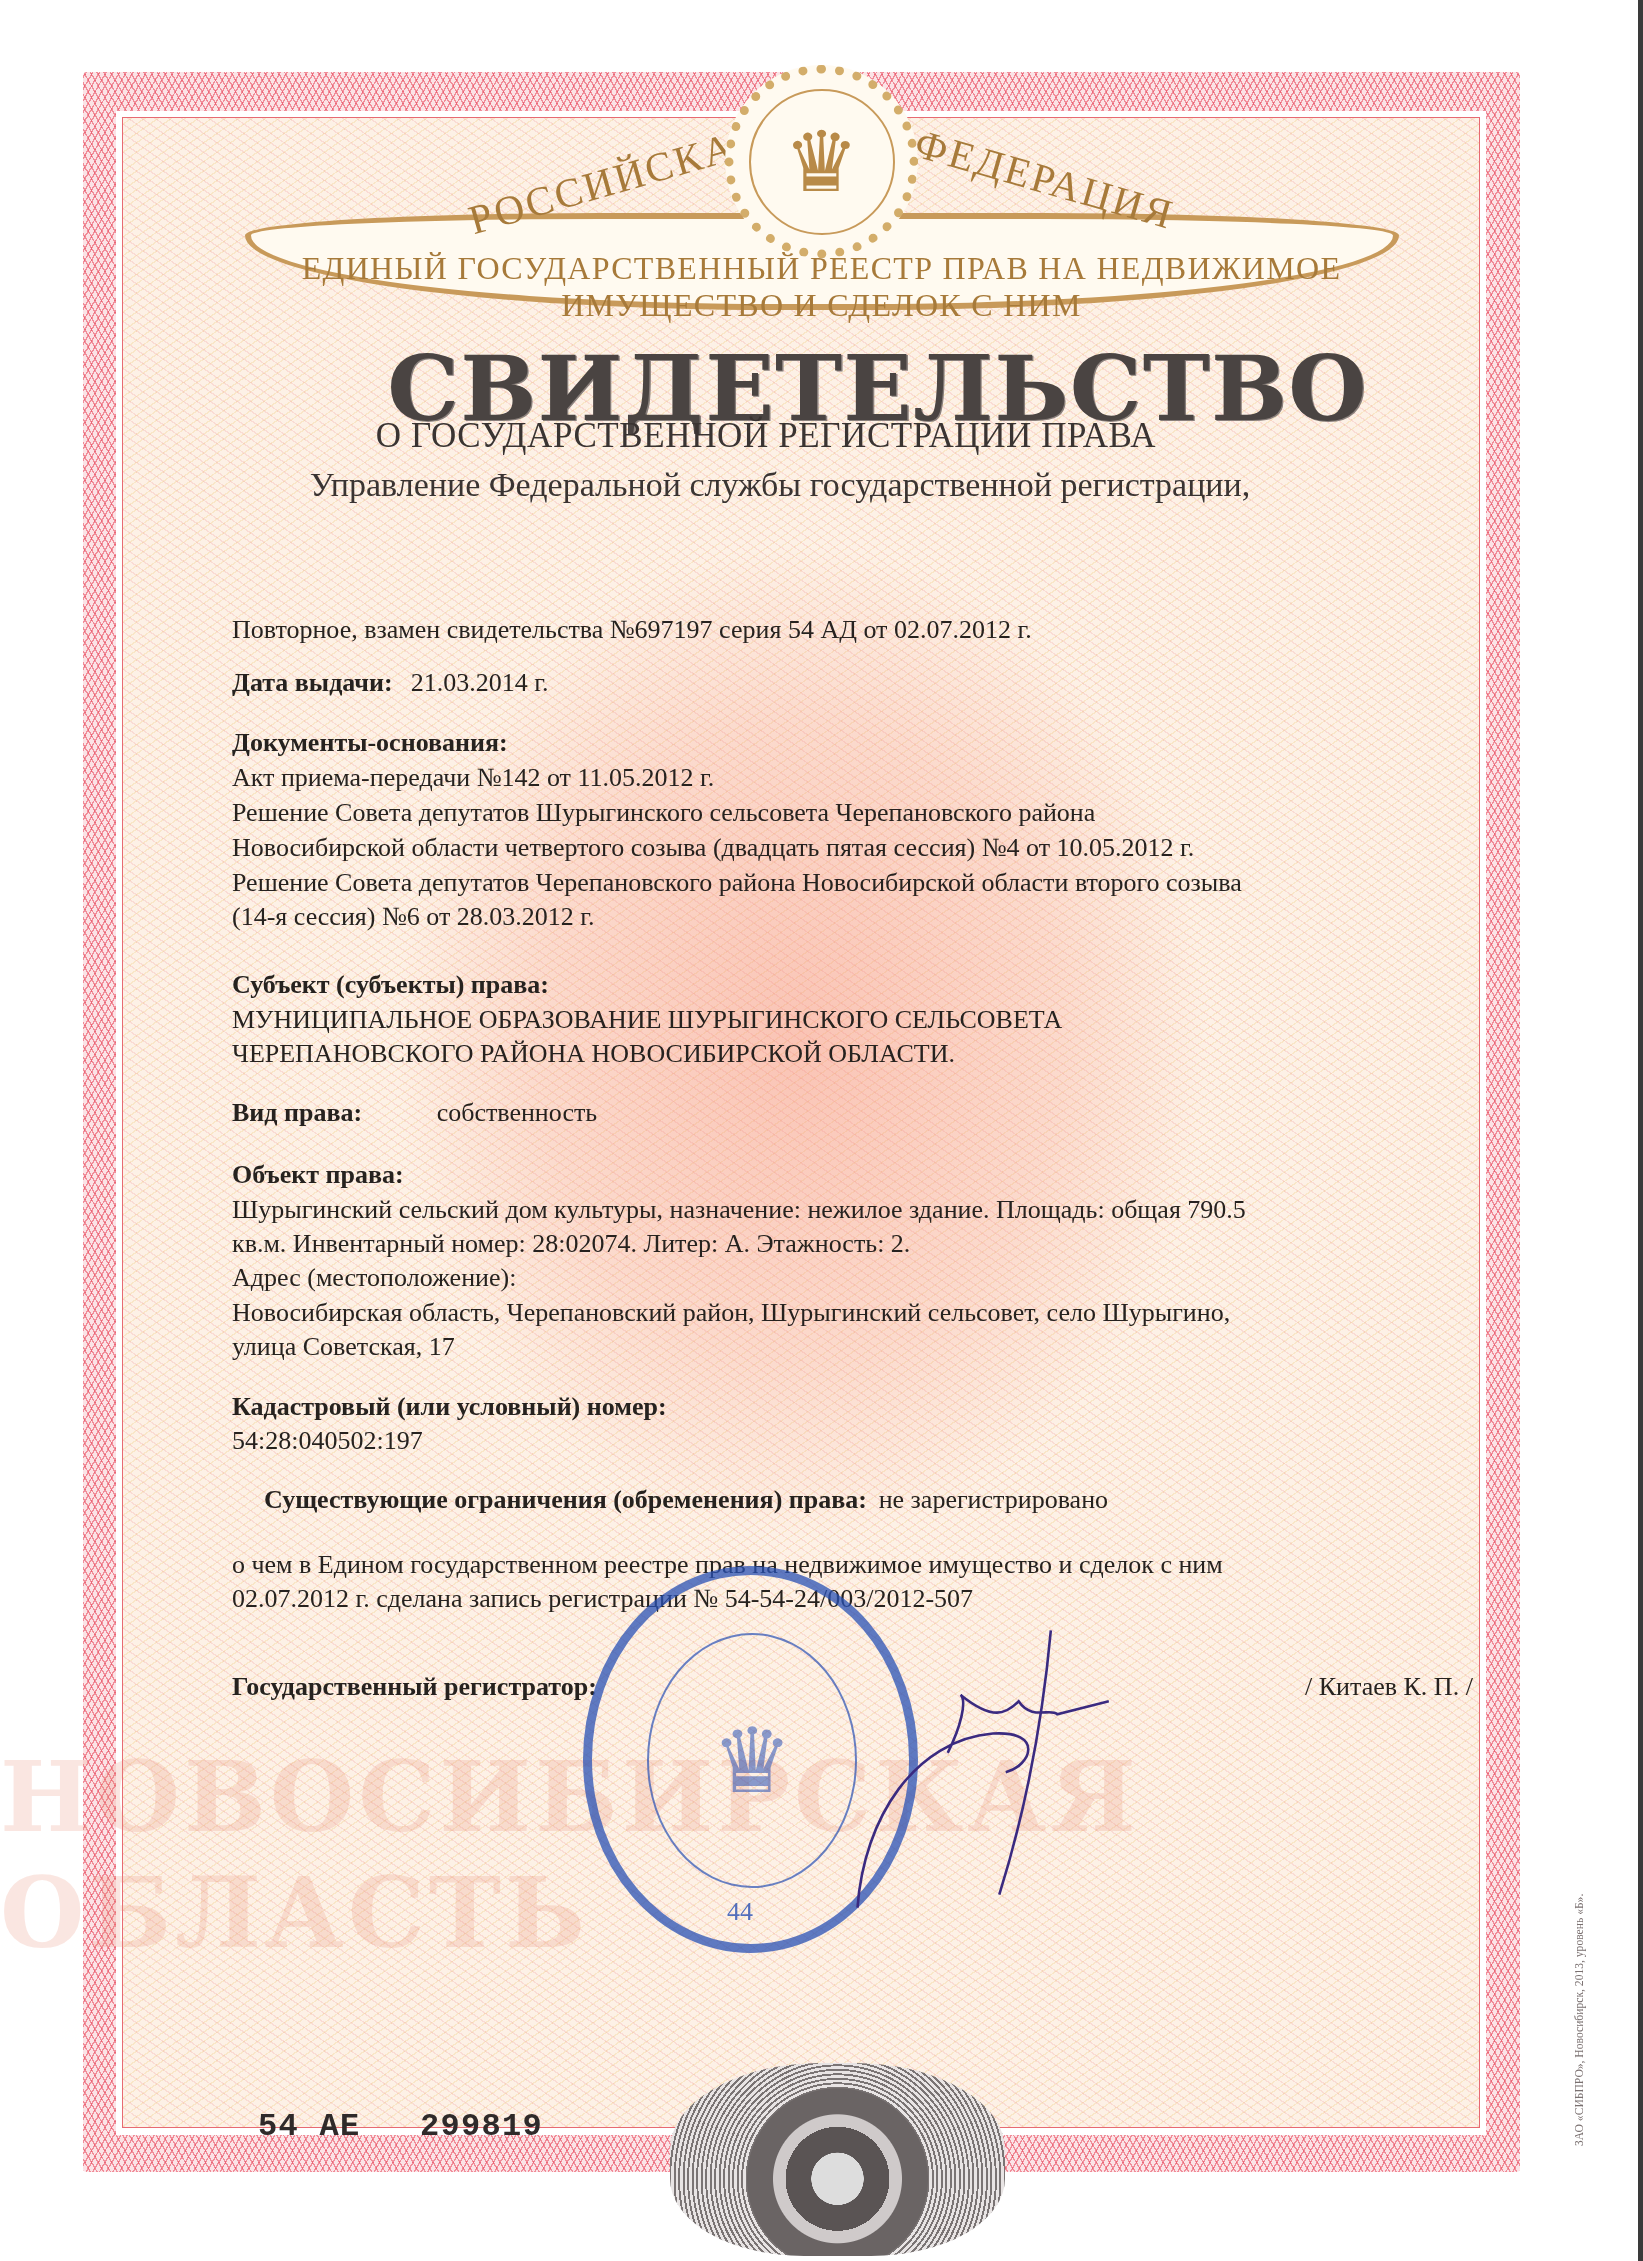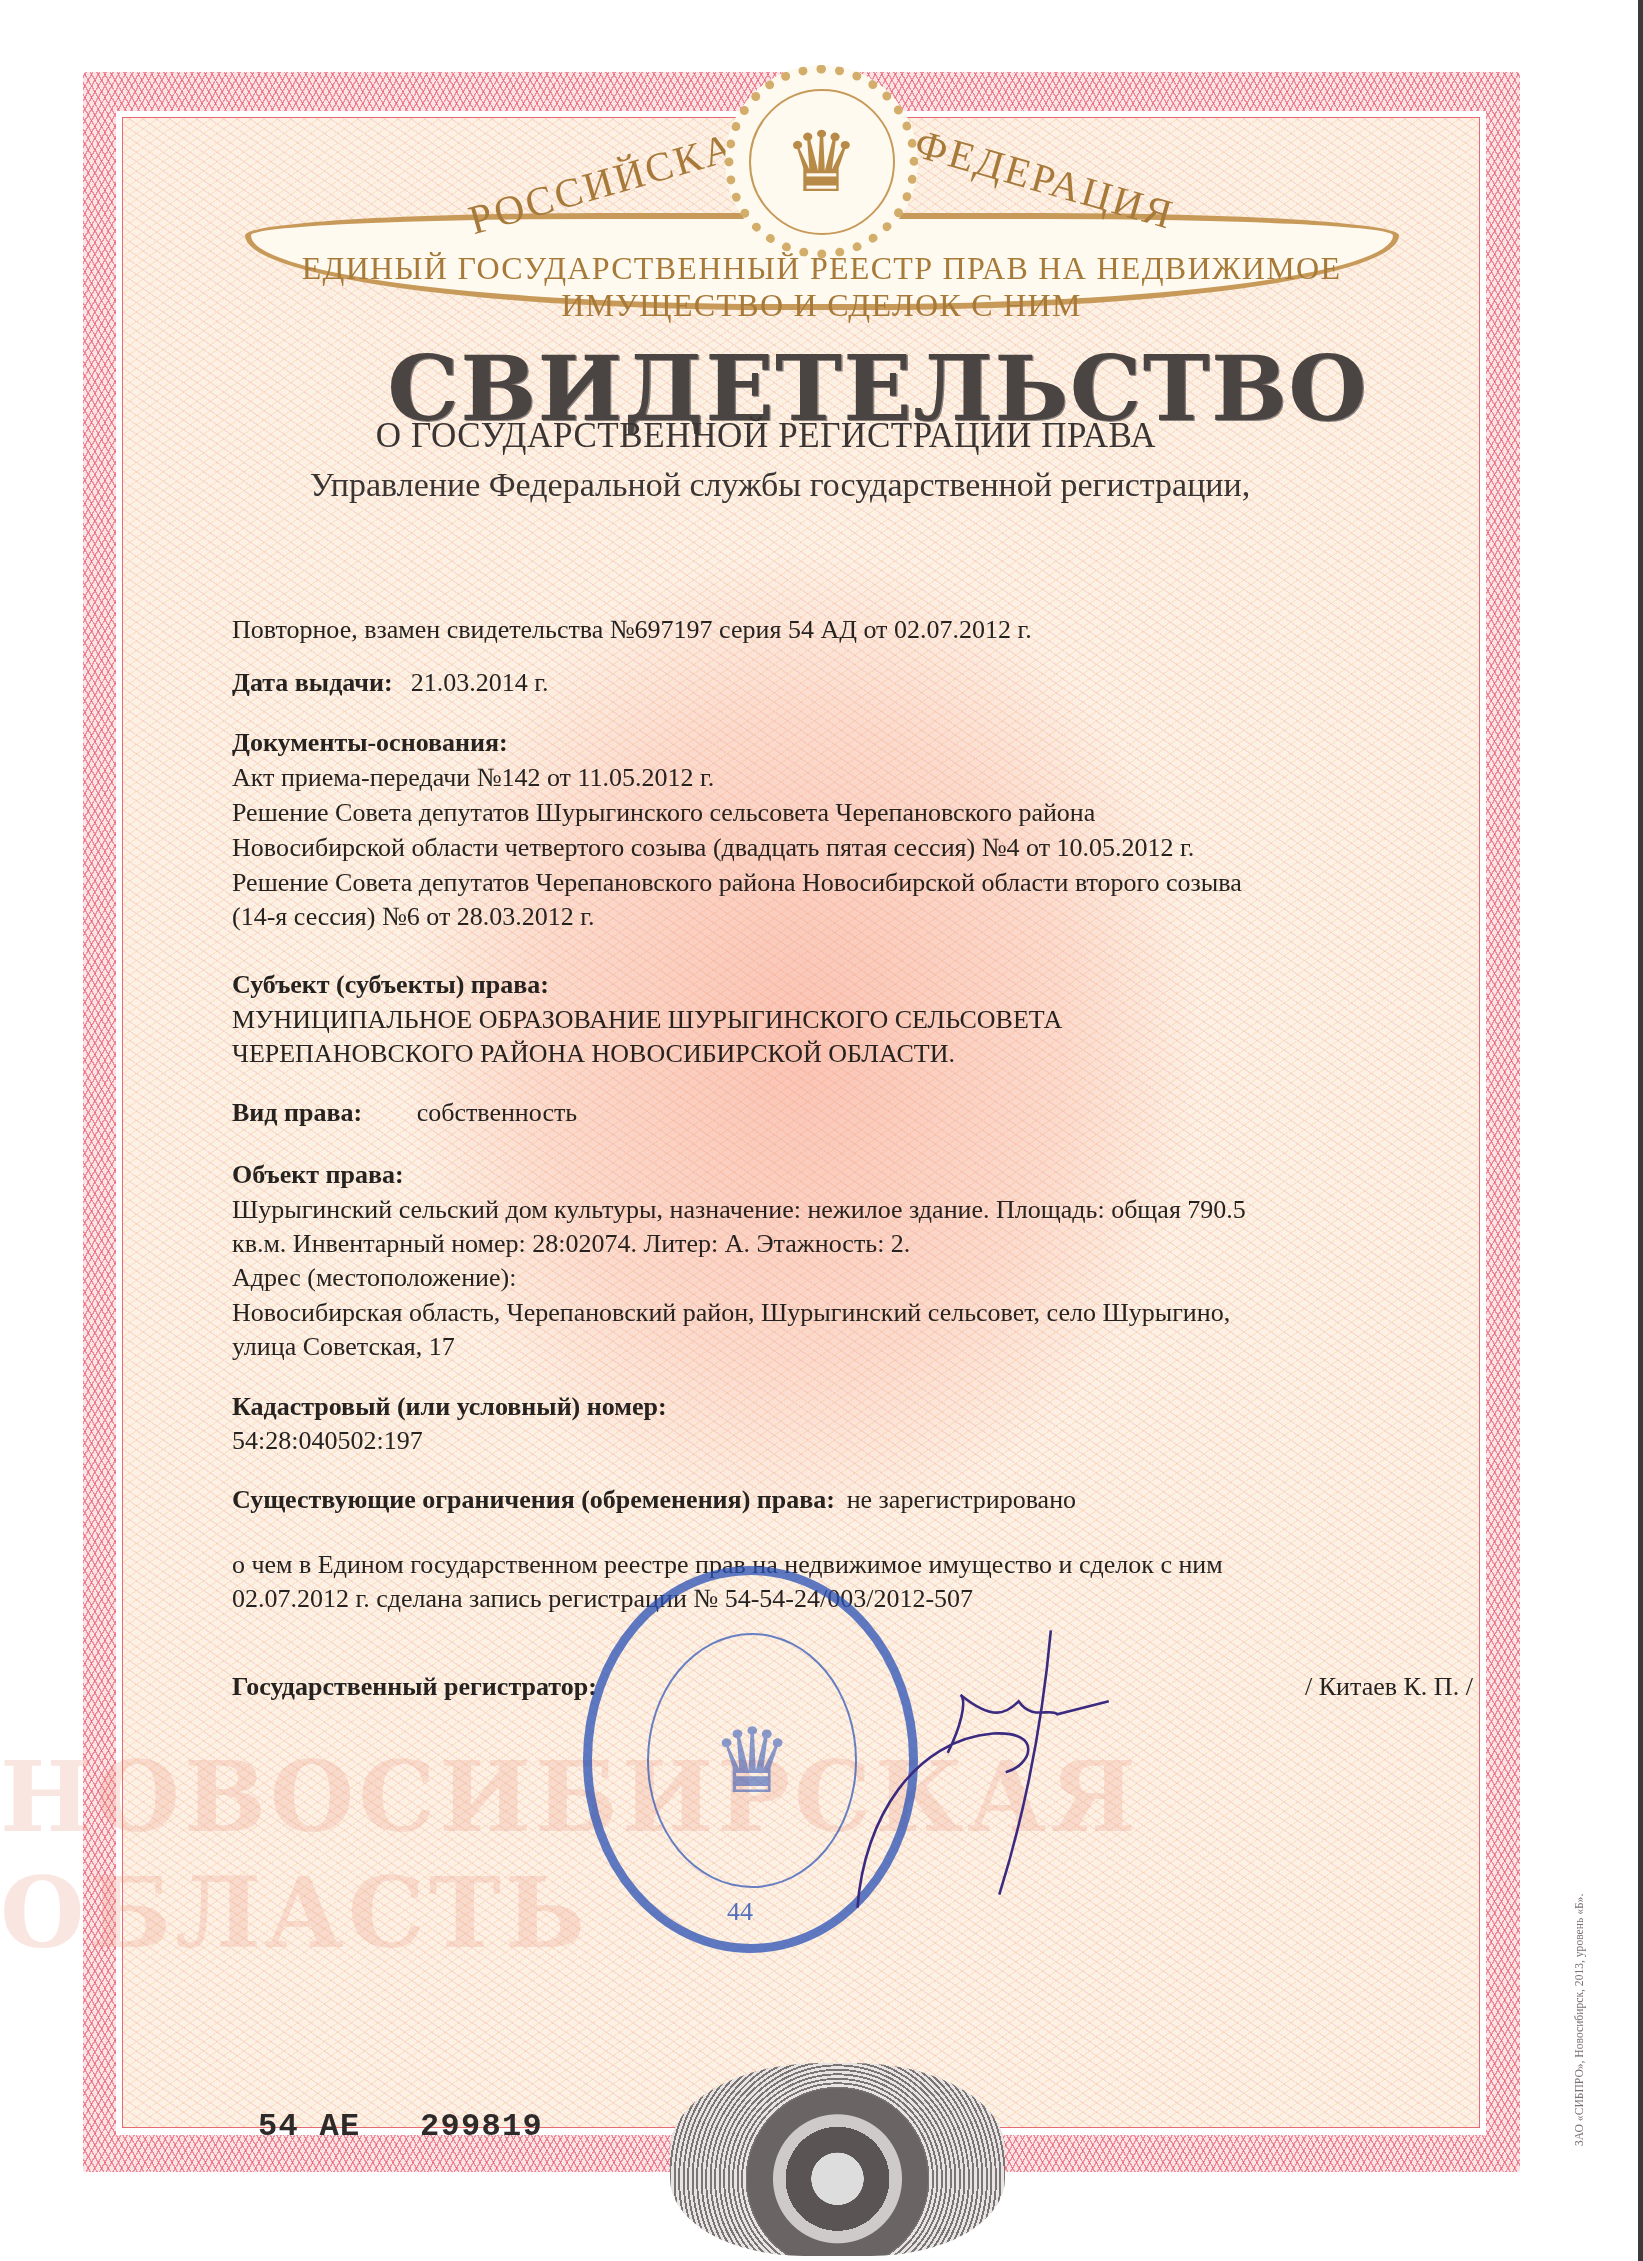--- a/index.html
+++ b/index.html
@@ -156,34 +156,34 @@
   <div class="abs" style="top:218px;">Новосибирской области четвертого созыва (двадцать пятая сессия) №4 от 10.05.2012 г.</div>
   <div class="abs" style="top:253px;">Решение Совета депутатов Черепановского района Новосибирской области второго созыва</div>
   <div class="abs" style="top:287px;">(14-я сессия) №6 от 28.03.2012 г.</div>
 
   <div class="abs b" style="top:355px;">Субъект (субъекты) права:</div>
   <div class="abs" style="top:390px;">МУНИЦИПАЛЬНОЕ ОБРАЗОВАНИЕ ШУРЫГИНСКОГО СЕЛЬСОВЕТА</div>
   <div class="abs" style="top:424px;">ЧЕРЕПАНОВСКОГО РАЙОНА НОВОСИБИРСКОЙ ОБЛАСТИ.</div>
 
   <div class="abs" style="top:483px;">
     <span class="b">Вид права:</span>
-    <span style="margin-left:48px;">собственность</span>
+    <span style="margin-left:68px;">собственность</span>
   </div>
 
   <div class="abs b" style="top:545px;">Объект права:</div>
   <div class="abs" style="top:580px;">Шурыгинский сельский дом культуры, назначение: нежилое здание. Площадь: общая 790.5</div>
   <div class="abs" style="top:614px;">кв.м. Инвентарный номер: 28:02074. Литер: А. Этажность: 2.</div>
   <div class="abs" style="top:648px;">Адрес (местоположение):</div>
   <div class="abs" style="top:683px;">Новосибирская область, Черепановский район, Шурыгинский сельсовет, село Шурыгино,</div>
   <div class="abs" style="top:717px;">улица Советская, 17</div>
 
   <div class="abs b" style="top:777px;">Кадастровый (или условный) номер:</div>
   <div class="abs" style="top:811px;">54:28:040502:197</div>
 
-  <div class="abs" style="top:870px;">
+  <div class="abs" style="top:870px;margin-left:32px;">
     <span class="b">Существующие ограничения (обременения) права:</span>
     <span style="margin-left:5.2px;">не зарегистрировано</span>
   </div>
 
   <div class="abs" style="top:935px;text-align:center;">о чем в Едином государственном реестре прав на недвижимое имущество и сделок с ним</div>
   <div class="abs" style="top:969px;">02.07.2012 г. сделана запись регистрации № 54-54-24/003/2012-507</div>
 
   <div class="abs b" style="top:1057px;">Государственный регистратор:</div>
   <div class="abs" style="top:1057px; left:1073px;">/ Китаев К. П. /</div>
 </div>

